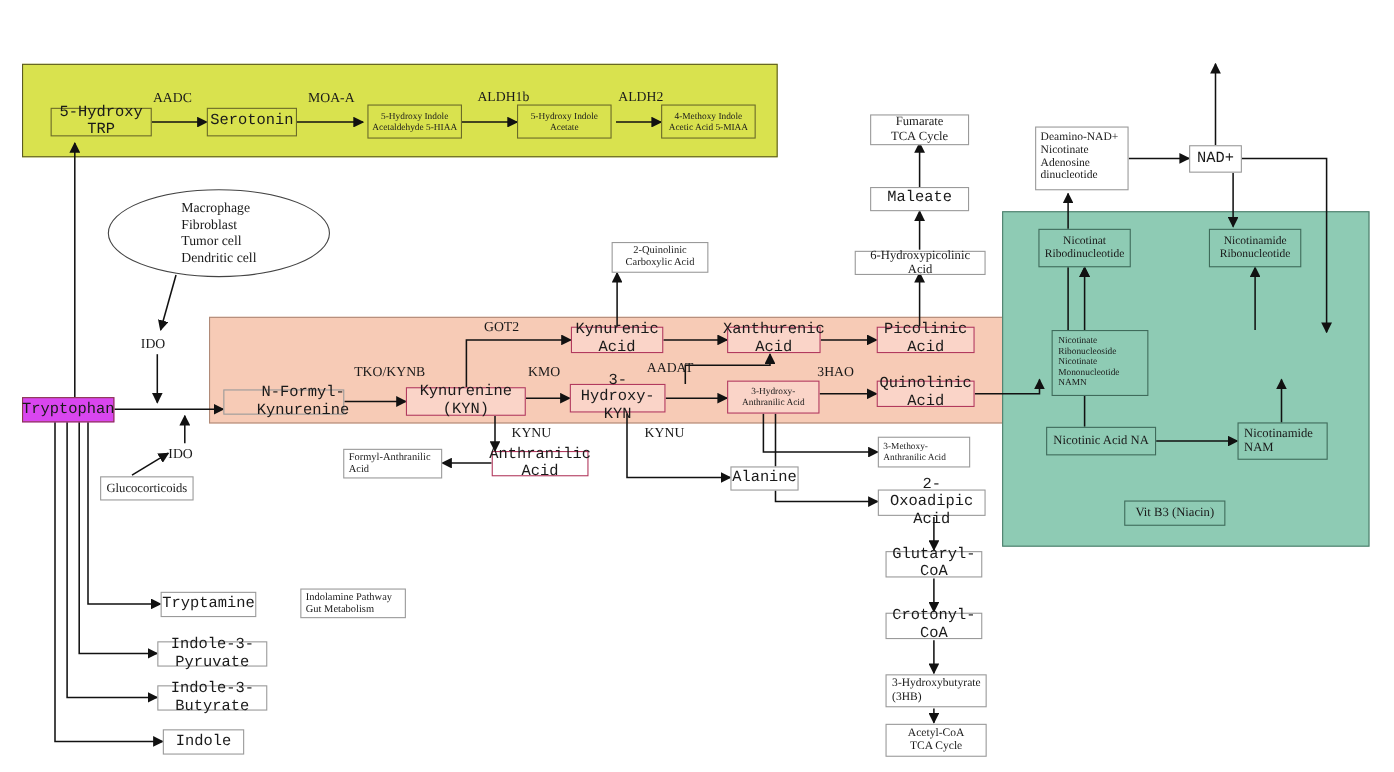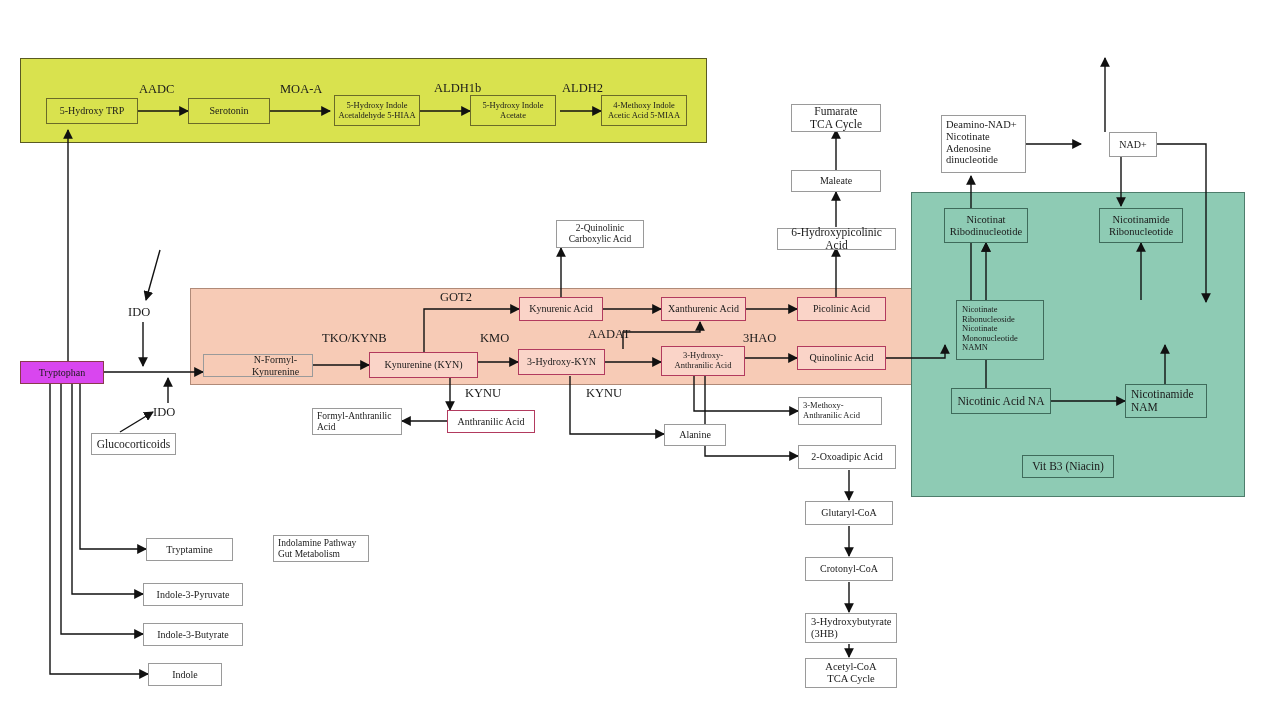--- a/index.html
+++ b/index.html
@@ -14,21 +14,21 @@
   .node{position:absolute;box-sizing:border-box;display:flex;align-items:center;justify-content:center;
         text-align:center;background:#ffffff;border:1px solid #9a9a9a;color:#1a1a1a;line-height:1.12;
         padding:1px 2px;white-space:pre-line;}
   .node.plain{background:#ffffff;border:1px solid #9a9a9a;}
   .node.onyellow{background:#d9e24e;border:1px solid #6b6b28;}
   .node.onpink{background:#fad4c8;border:1.3px solid #b23a5e;}
   .node.plainpink{background:#f7cbb6;border:1px solid #9a9a9a;padding-left:37px;}
   .node.ongreen{background:#8ecbb4;border:1px solid #3f6b5b;}
   .node.trp{background:#d946ef;border:1.3px solid #8a3a4e;}
   .node.anth{background:#ffffff;border:1.3px solid #b23a5e;}
-  .s13{font-size:10px;}
+  .s13{font-size:14px;font-family:Liberation Mono, monospace;}
   .s12{font-size:11.5px;}
   .s11{font-size:10.5px;}
   .s10{font-size:9.5px;}
   .s9{font-size:8.5px;}
   .enz{position:absolute;font-size:12.5px;color:#1a1a1a;white-space:nowrap;}
   .ellipse{position:absolute;border:1px solid #444;border-radius:50%;background:#ffffff;
            display:flex;align-items:center;justify-content:center;}
   .ellipse .txt{font-size:12.5px;line-height:1.22;color:#1a1a1a;text-align:left;white-space:pre-line;}
   .noteleft{text-align:left;justify-content:flex-start;}
 </style>
@@ -148,20 +148,26 @@
   <div class="node onyellow s9" style="left:470px;top:95px;width:86px;height:31px;">5-Hydroxy Indole
 Acetate</div>
   <div class="node onyellow s9" style="left:601px;top:95px;width:86px;height:31px;">4-Methoxy Indole
 Acetic Acid 5-MIAA</div>
 
   <div class="enz" style="left:139px;top:82px;">AADC</div>
   <div class="enz" style="left:280px;top:82px;">MOA-A</div>
   <div class="enz" style="left:434px;top:81px;">ALDH1b</div>
   <div class="enz" style="left:562px;top:81px;">ALDH2</div>
 
+  <div class="ellipse" style="left:98px;top:172px;width:200px;height:78px;">
+    <span class="txt">Macrophage
+Fibroblast
+Tumor cell
+Dendritic cell</span>
+  </div>
 
   <div class="enz" style="left:128px;top:305px;">IDO</div>
   <div class="enz" style="left:153px;top:405px;">IDO</div>
 
   <div class="node trp s13" style="left:20px;top:361px;width:84px;height:23px;">Tryptophan</div>
   <div class="node plain s12" style="left:91px;top:433px;width:85px;height:22px;">Glucocorticoids</div>
   <div class="node plain s13" style="left:146px;top:538px;width:87px;height:23px;">Tryptamine</div>
   <div class="node plain s13" style="left:143px;top:583px;width:100px;height:23px;">Indole-3-Pyruvate</div>
   <div class="node plain s13" style="left:143px;top:623px;width:100px;height:23px;">Indole-3-Butyrate</div>
   <div class="node plain s13" style="left:148px;top:663px;width:74px;height:23px;">Indole</div>
@@ -206,21 +212,21 @@
 
   <div class="node plain s12" style="left:777px;top:228px;width:119px;height:22px;">6-Hydroxypicolinic Acid</div>
   <div class="node plain s13" style="left:791px;top:170px;width:90px;height:22px;">Maleate</div>
   <div class="node plain s12" style="left:791px;top:104px;width:90px;height:28px;">Fumarate
 TCA Cycle</div>
 
   <div class="node plain s11 noteleft" style="left:941px;top:115px;width:85px;height:58px;padding-left:4px;align-items:flex-start;padding-top:3px;">Deamino-NAD+
 Nicotinate
 Adenosine
 dinucleotide</div>
-  <div class="node plain s13" style="left:1081px;top:132px;width:48px;height:25px;margin-left:28px;">NAD+</div>
+  <div class="node plain s13" style="left:1081px;top:132px;width:48px;height:25px;">NAD+</div>
 
   <div class="node ongreen s11" style="left:944px;top:208px;width:84px;height:35px;">Nicotinat
 Ribodinucleotide</div>
   <div class="node ongreen s11" style="left:1099px;top:208px;width:84px;height:35px;">Nicotinamide
 Ribonucleotide</div>
   <div class="node ongreen s9 noteleft" style="left:956px;top:300px;width:88px;height:60px;padding-left:5px;align-items:flex-start;padding-top:4px;">Nicotinate
 Ribonucleoside
 Nicotinate
 Mononucleotide
 NAMN</div>

